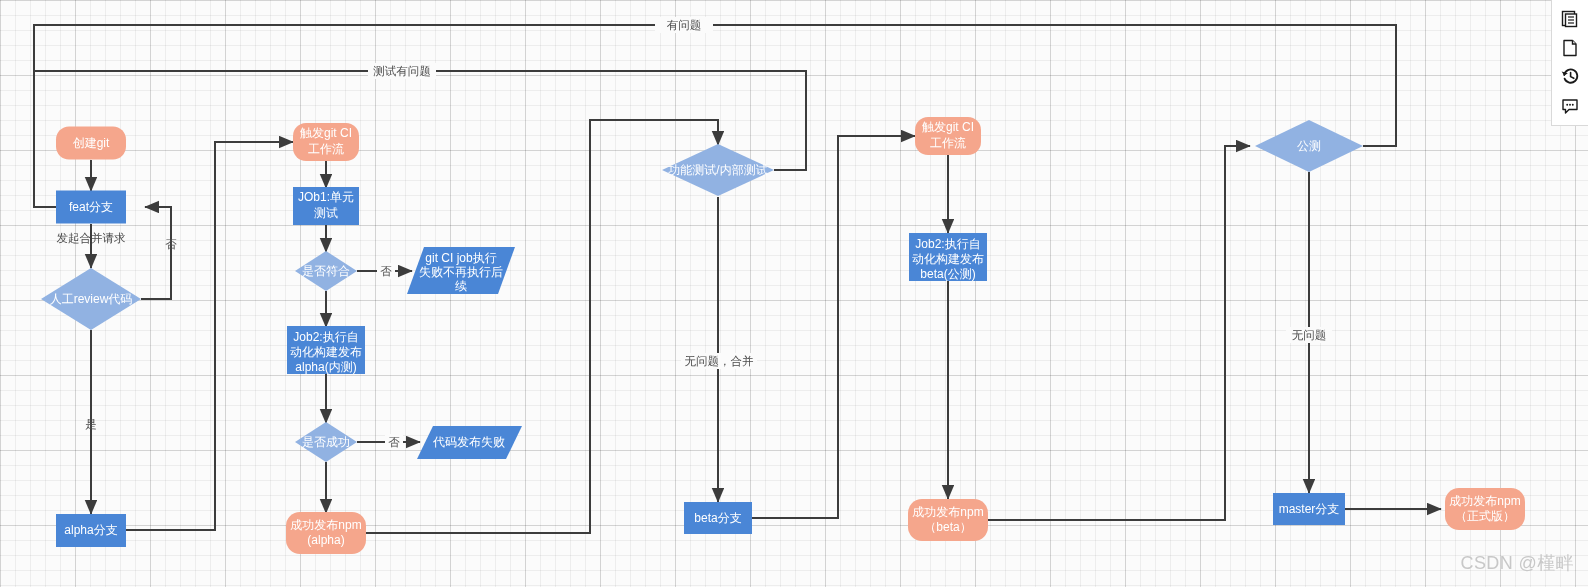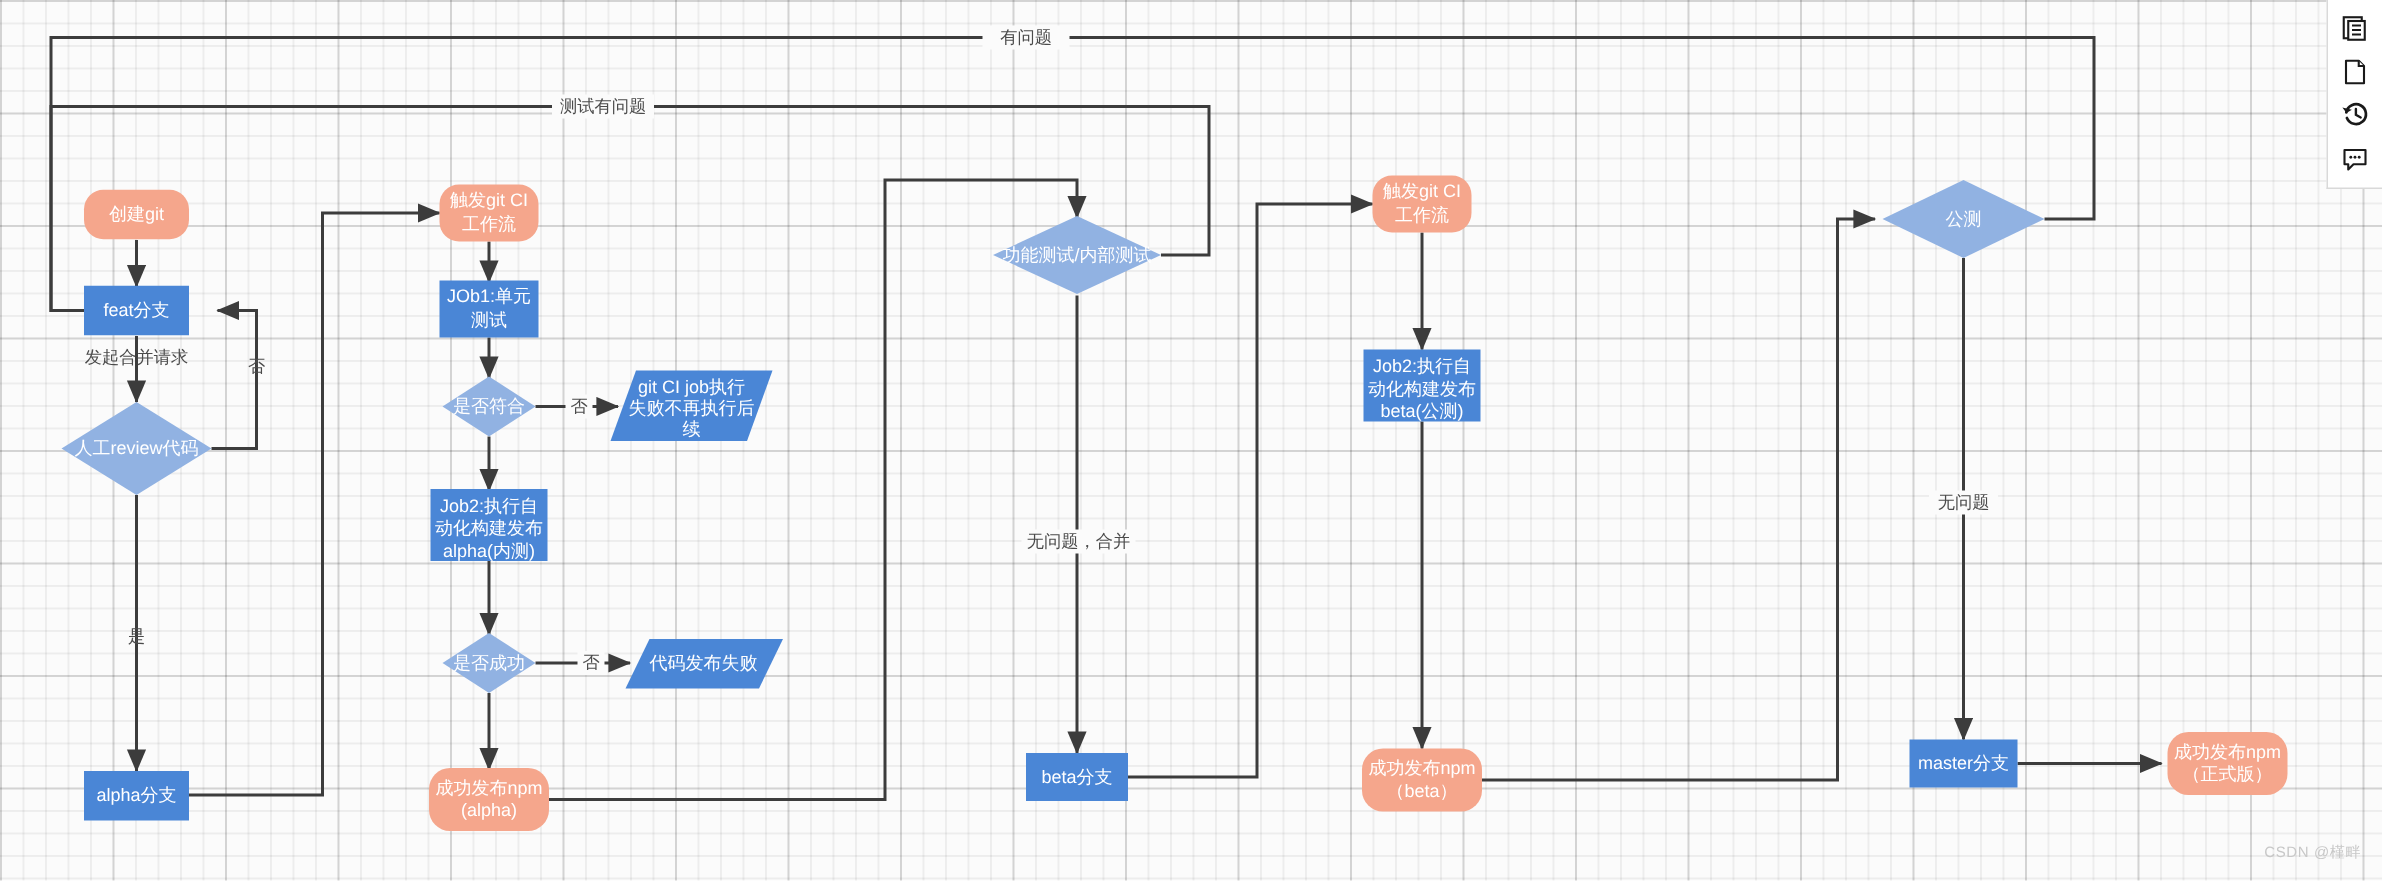--- a/index.html
+++ b/index.html
@@ -26,21 +26,21 @@
   }
   .edge-label{
     fill:#4b4b4b;font-size:11.5px;
     font-family:"Liberation Sans","DejaVu Sans",sans-serif;
     text-anchor:middle;dominant-baseline:middle;
   }
   .edge-label-bg{fill:#fbfbfb;}
   .link{fill:none;stroke:#3c3c3c;stroke-width:2;}
   .watermark{
     position:absolute;right:14px;bottom:12px;
-    color:#c8c8c8;font-size:10px;letter-spacing:.4px;
+    color:#c8c8c8;font-size:18px;letter-spacing:.4px;
     font-family:"Liberation Sans","DejaVu Sans",sans-serif;
     user-select:none;
   }
   #toolbar{
     position:absolute;top:0;right:0;width:37px;height:126px;
     background:#ffffff;border:1px solid #d9d9d9;border-top:none;border-right:none;
     display:flex;flex-direction:column;align-items:center;
     padding-top:4px;box-sizing:border-box;
   }
   .tool-btn{

